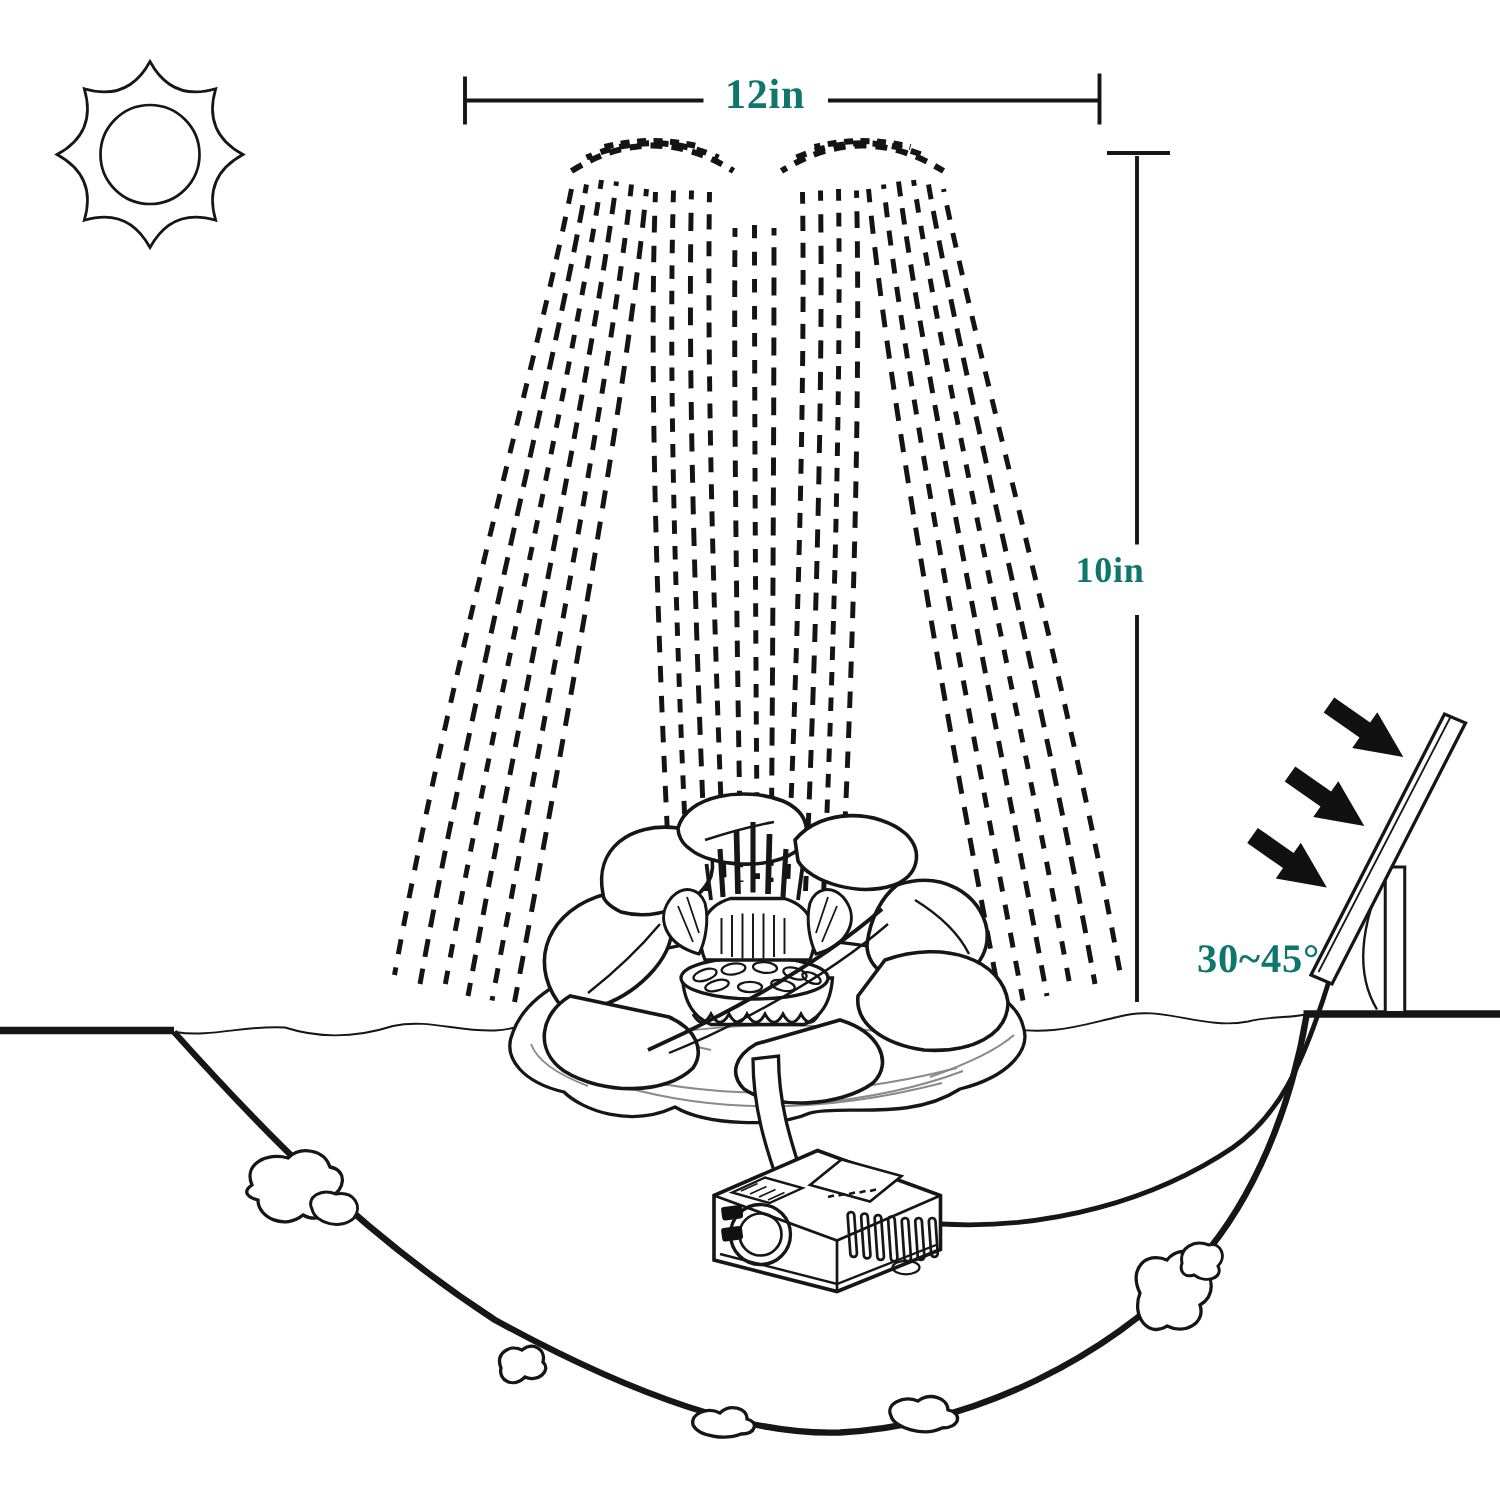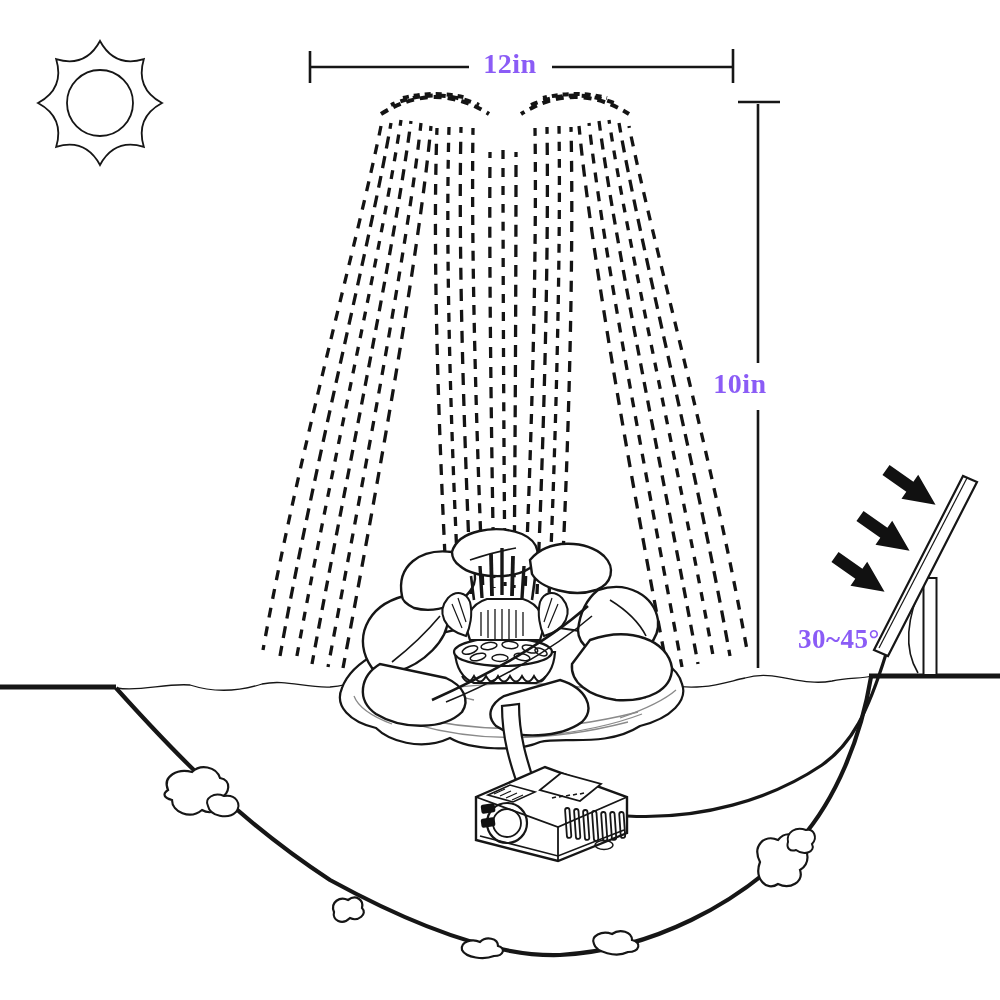--- a/index.html
+++ b/index.html
@@ -2,26 +2,26 @@
 <html><head>
 <meta charset="utf-8">
 <style>
   html,body{margin:0;padding:0;background:#ffffff;}
   .stage{
     position:relative;width:1000px;height:1000px;background:#ffffff;
     overflow:hidden;font-family:"Liberation Serif","DejaVu Serif",serif;
   }
   .stage svg{position:absolute;left:0;top:0;}
   .dim-label{
-    position:absolute;font-weight:700;color:#8b5cf6;text-align:center;
+    position:absolute;font-weight:700;color:#0f766e;text-align:center;
     font-family:"Liberation Serif","DejaVu Serif",serif;
     letter-spacing:0.5px;user-select:none;
   }
   .lbl-12in{left:455px;top:48px;width:110px;font-size:28px;}
-  .lbl-10in{left:703px;top:368px;width:74px;font-size:28px;}
+  .lbl-10in{left:703px;top:368px;width:74px;font-size:24px;}
   .lbl-angle{left:783px;top:624px;width:112px;font-size:27px;}
   
   .ln{fill:none;stroke:#161616;}
   .wfill{fill:#ffffff;stroke:#161616;}
   .spray{fill:none;stroke:#141414;stroke-width:3.3;stroke-linecap:butt;}
   .crest{fill:none;stroke:#141414;stroke-width:4;stroke-linecap:butt;}
   .lite{fill:none;stroke:#8a8a8a;stroke-width:1.3;}
 </style>
 </head>
 <body>

